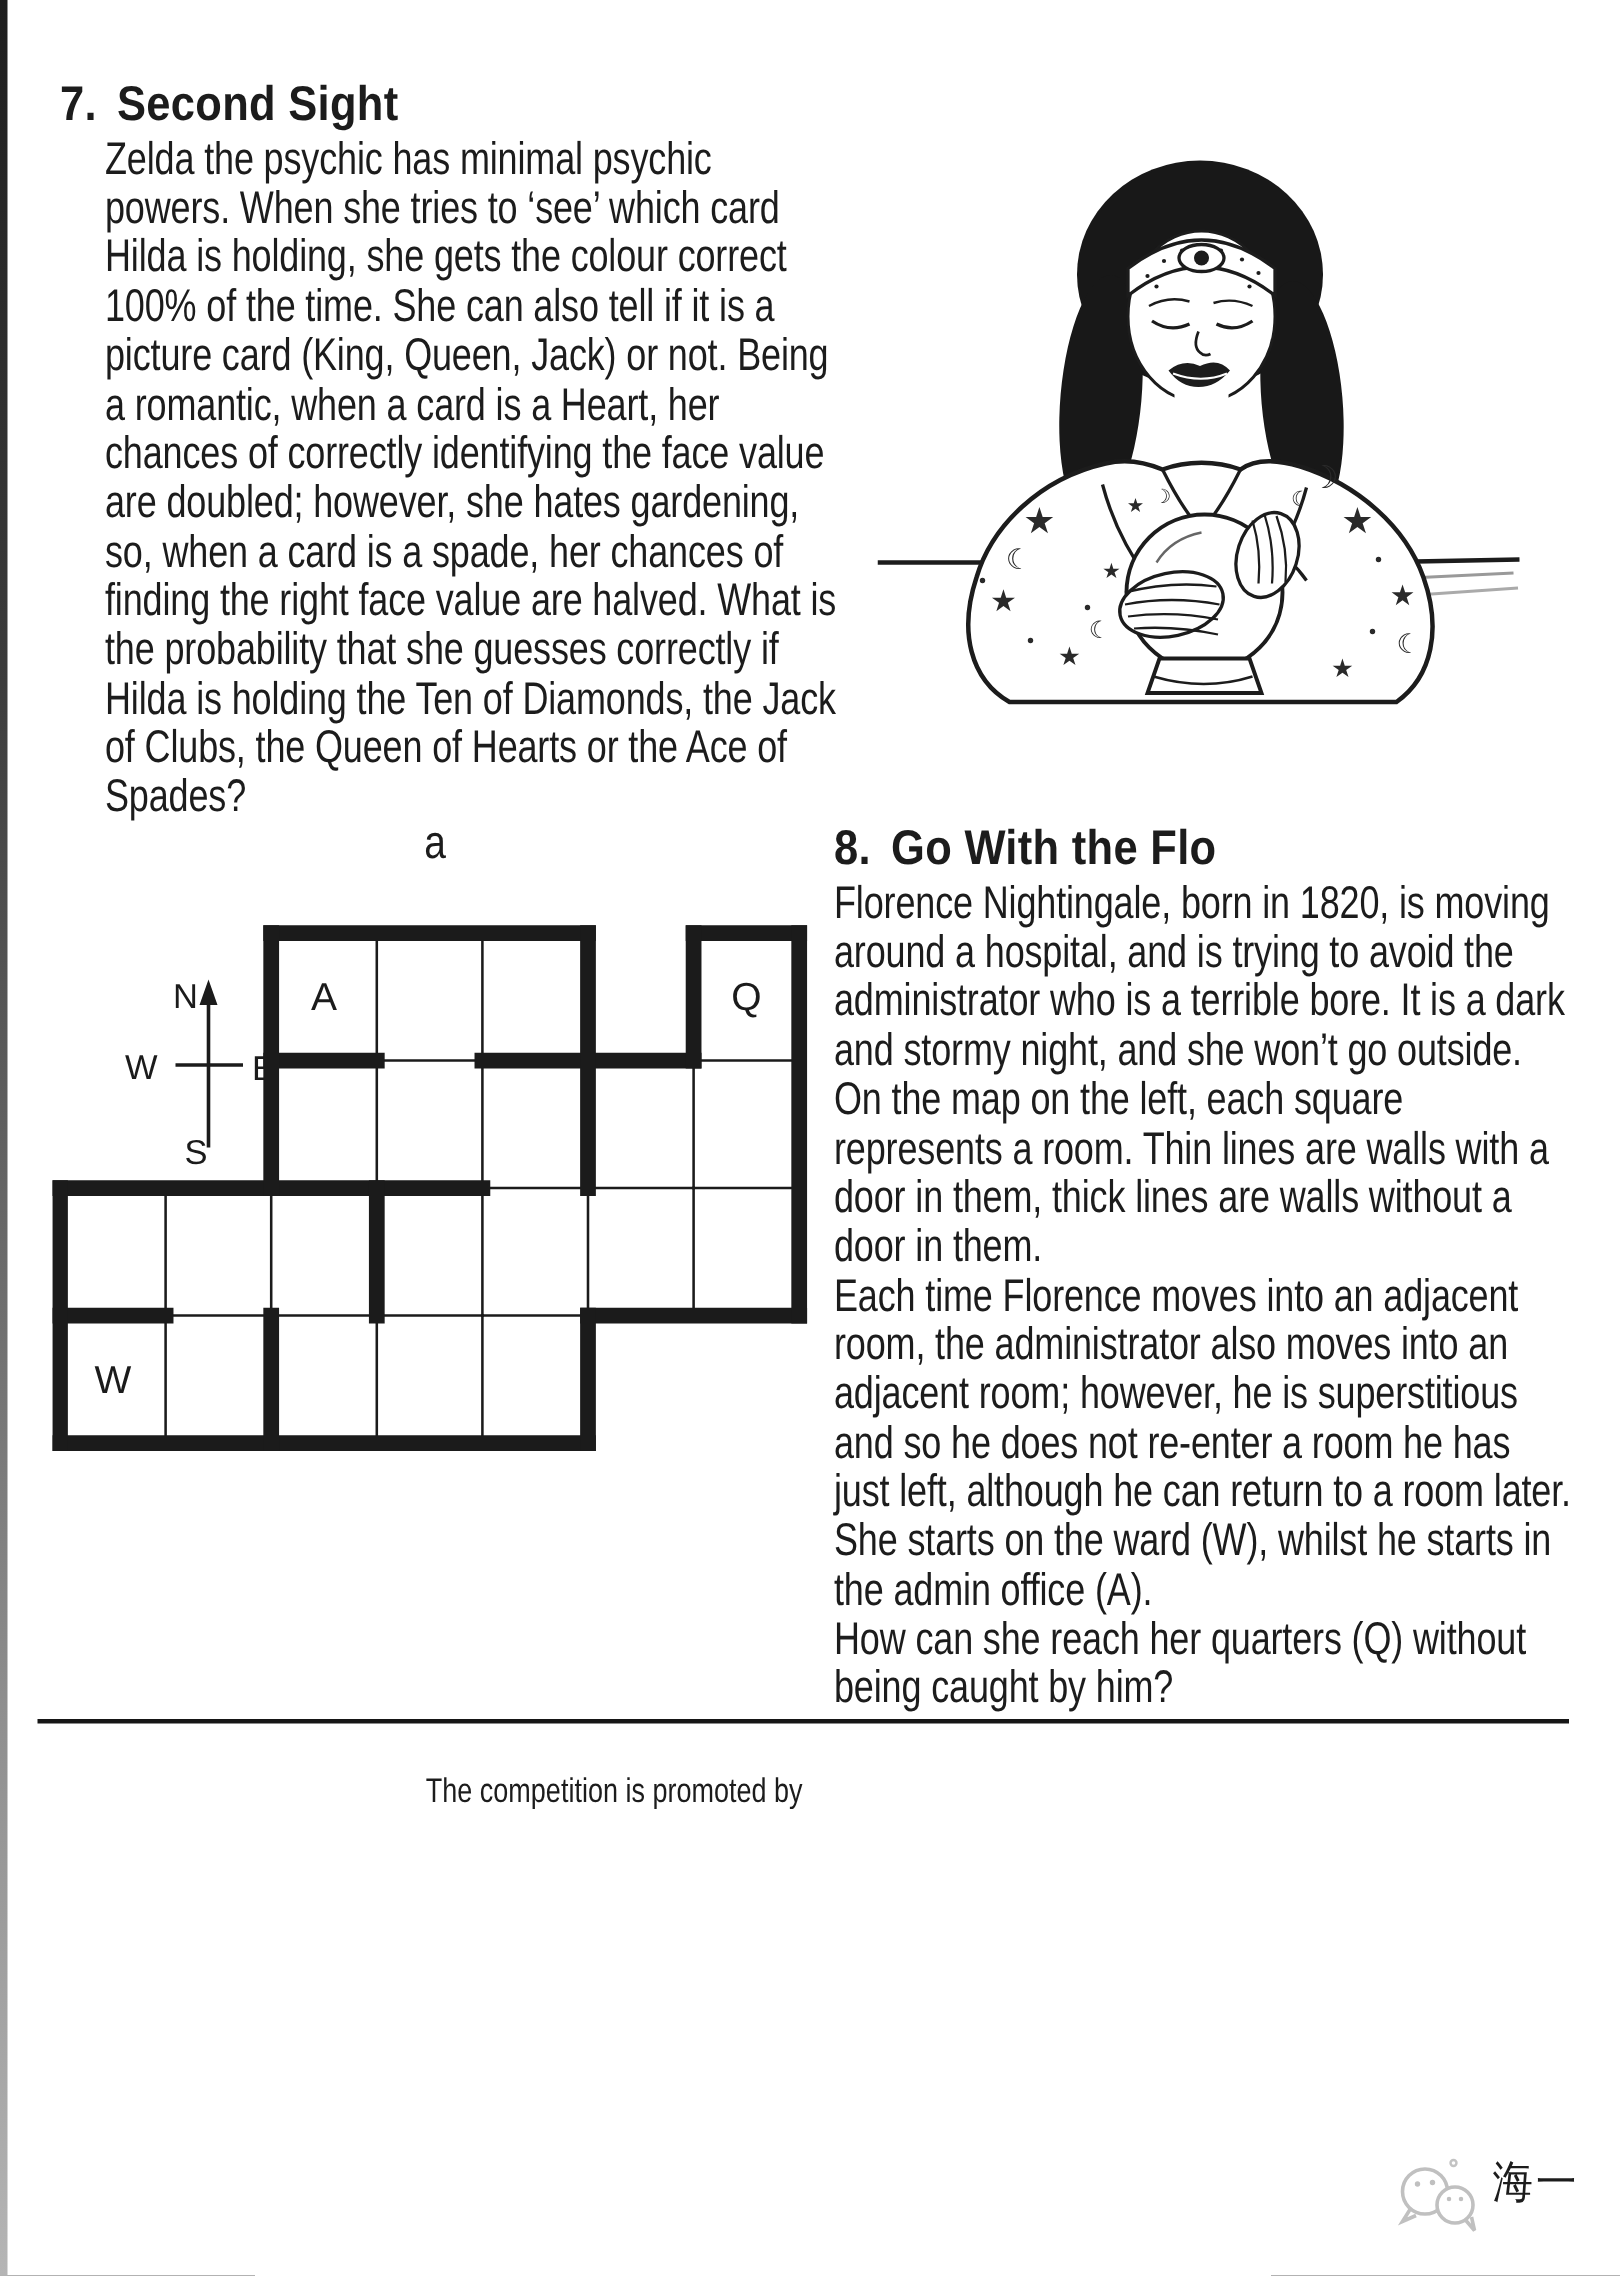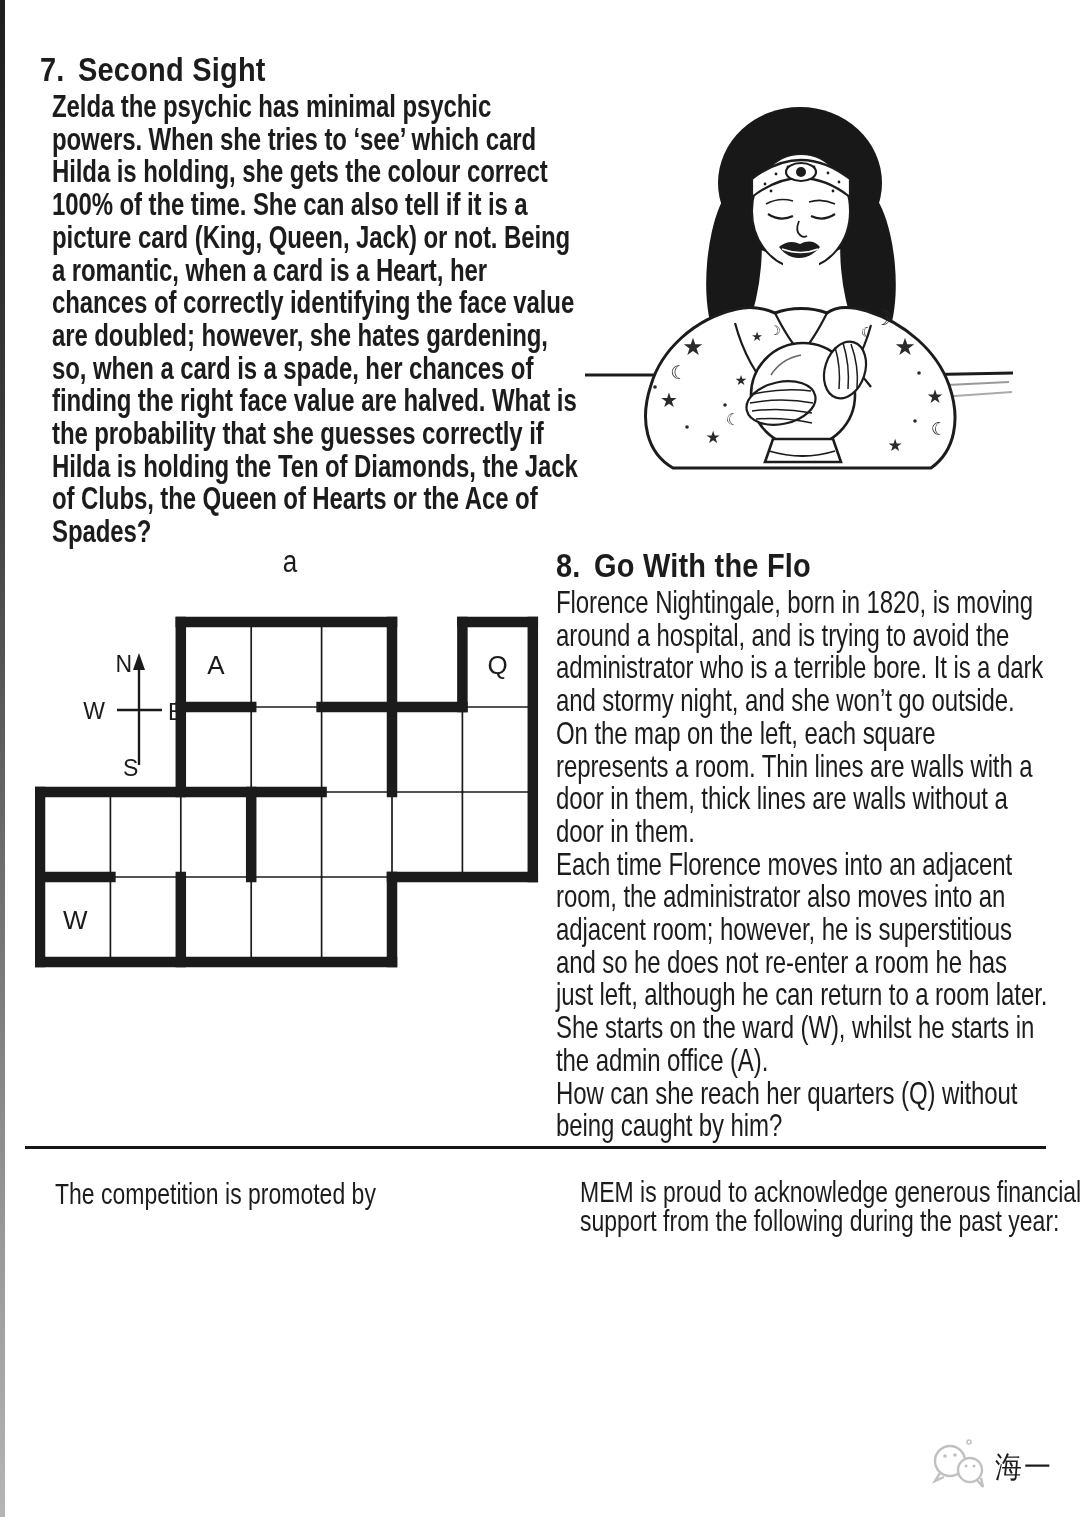--- a/index.html
+++ b/index.html
@@ -8,45 +8,45 @@
   .scan-edge{position:absolute;left:0;top:0;width:5px;height:1517px;
         background:linear-gradient(180deg,#1e1e1e 0%,#3c3c3c 30%,#8e8e8e 75%,#b5b5b5 100%);}
   
   .section{position:absolute;}
   .p7{left:40px;top:52px;width:520px;}
   .p8{left:556px;top:548px;width:500px;}
   .heading{display:flex;font-weight:bold;font-size:29px;letter-spacing:.2px;
            transform:scaleY(1.12);transform-origin:0 0;}
   .heading .num{width:38px;flex:none;}
   .body{margin-top:6px;font-size:24px;line-height:32.7px;letter-spacing:-.1px;}
-  .p7 .body{margin-left:12px;font-weight:bold;}
+  .p7 .body{margin-left:30px;}
   .tline{white-space:nowrap;transform:scaleY(1.27);transform-origin:0 50%;}
   
   .fig-label{position:absolute;left:270px;top:546px;width:40px;text-align:center;
              font-size:26px;transform:scaleY(1.2);}
   
   .map{position:absolute;left:35px;top:615px;}
   .wthin{stroke:#1b1b1b;stroke-width:1.7;stroke-linecap:square;}
   .wthick{stroke:#1b1b1b;stroke-width:10.5;stroke-linecap:square;}
   .roomlbl{font-family:"Liberation Sans",sans-serif;font-size:26px;fill:#1b1b1b;text-anchor:middle;}
   .cline{stroke:#1b1b1b;stroke-width:2.4;}
   .clbl{font-family:"Liberation Sans",sans-serif;font-size:23px;fill:#1b1b1b;}
   
   .illus{position:absolute;left:585px;top:85px;}
   .ink{stroke:#1c1c1c;fill:none;}
   .pat{font-family:"DejaVu Sans",sans-serif;fill:#2a2a2a;text-anchor:middle;}
   
   .divider{position:absolute;left:25px;top:1146px;width:1021px;height:3px;background:#161616;}
-  .fcol{position:absolute;text-align:left;font-size:23px;line-height:29.2px;}
+  .fcol{position:absolute;text-align:right;font-size:18px;line-height:29.2px;}
   .fcol .tline{transform:scaleY(1.27);transform-origin:50% 50%;}
   .fleft{left:55px;top:1180px;width:480px;}
   .fright{left:580px;top:1178px;width:470px;}
   .fgap-l{height:33px;} .fgap-r{height:34px;}
   
-  .watermark{position:absolute;left:925px;top:1438px;display:flex;align-items:center;}
+  .watermark{position:absolute;left:925px;top:1438px;display:flex;}
   .wm-text{font-size:27px;letter-spacing:2px;margin-left:2px;transform:scaleY(1.1);}
 </style>
 </head>
 <body>
 
 <div class="page">
   <div class="scan-edge"></div>
 
   <section class="section p7">
     <div class="heading">
@@ -244,24 +244,20 @@
       </div>
   </section>
 
   <div class="divider"></div>
 
   <div class="fcol fleft">
     <div class="tline">The competition is promoted by</div>
     <div class="fgap-l"></div>
   </div>
   <div class="fcol fright">
-    <div>
-        <div class="tline">MEM is proud to acknowledge generous financial</div>
-        <div class="tline">support from the following during the past year:</div>
-      </div>
     <div class="fgap-r"></div>
   </div>
 
   <div class="watermark">
     <svg width="68" height="58" viewBox="0 0 68 58">
       <circle cx="44" cy="4" r="2" fill="none" stroke="#c3c3c3" stroke-width="1.6"></circle>
       <g fill="none" stroke="#c0c0c0" stroke-width="2.4">
         <circle cx="25" cy="23" r="15"></circle>
         <path d="M15,35 l-5,8 l9,-4"></path>
         <circle cx="45" cy="32" r="12" fill="#fff"></circle>

